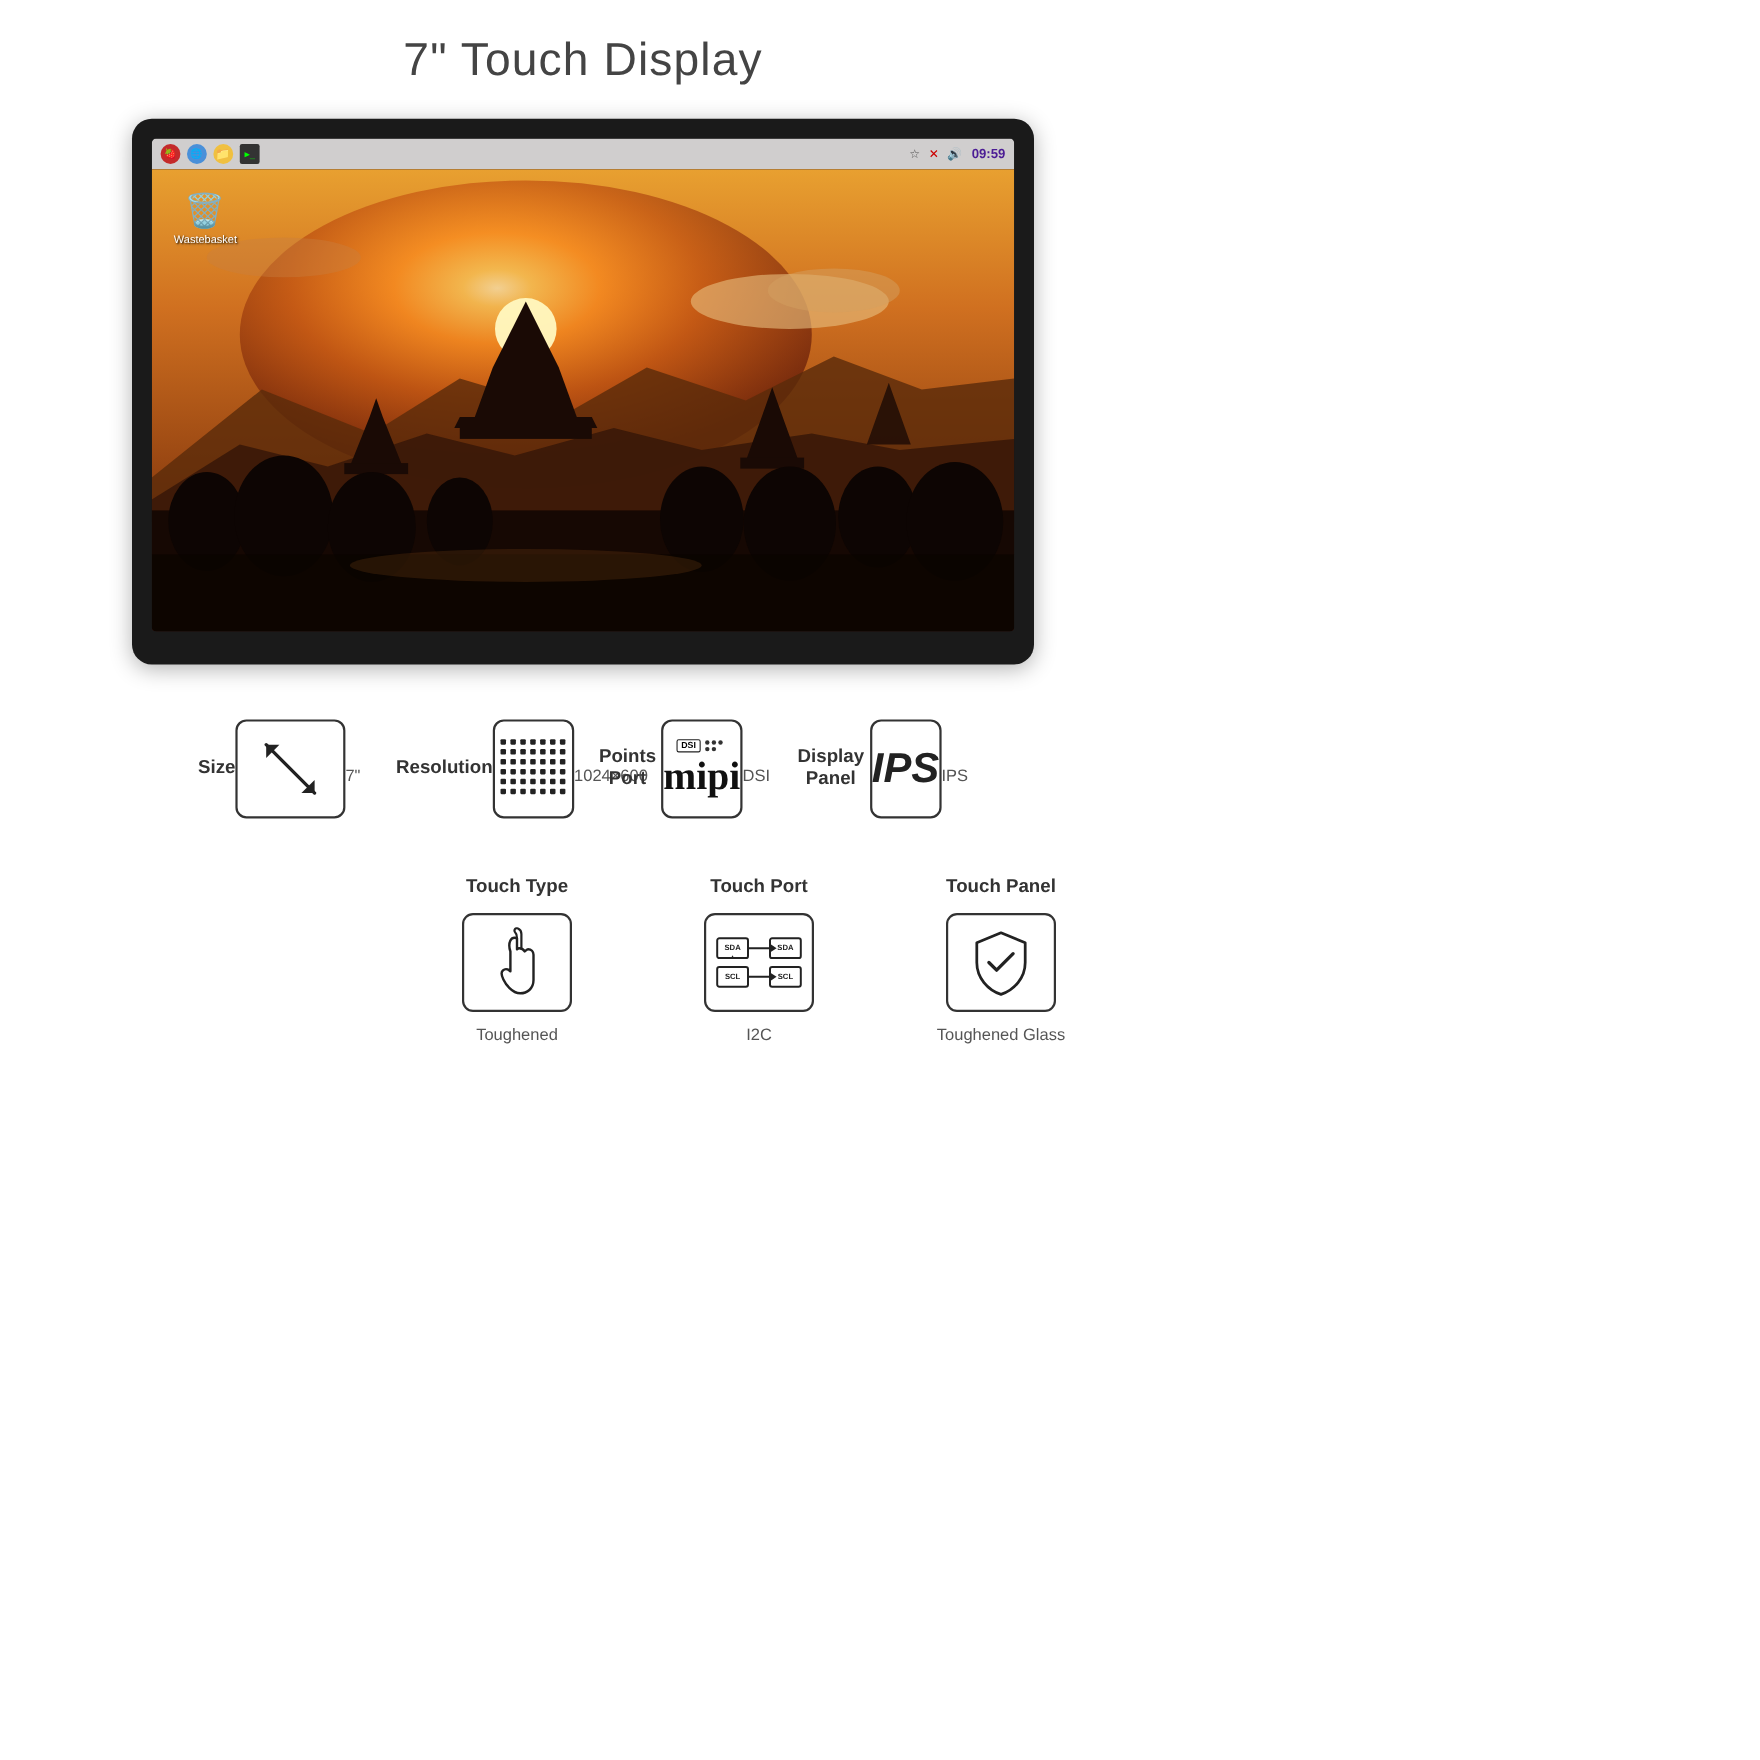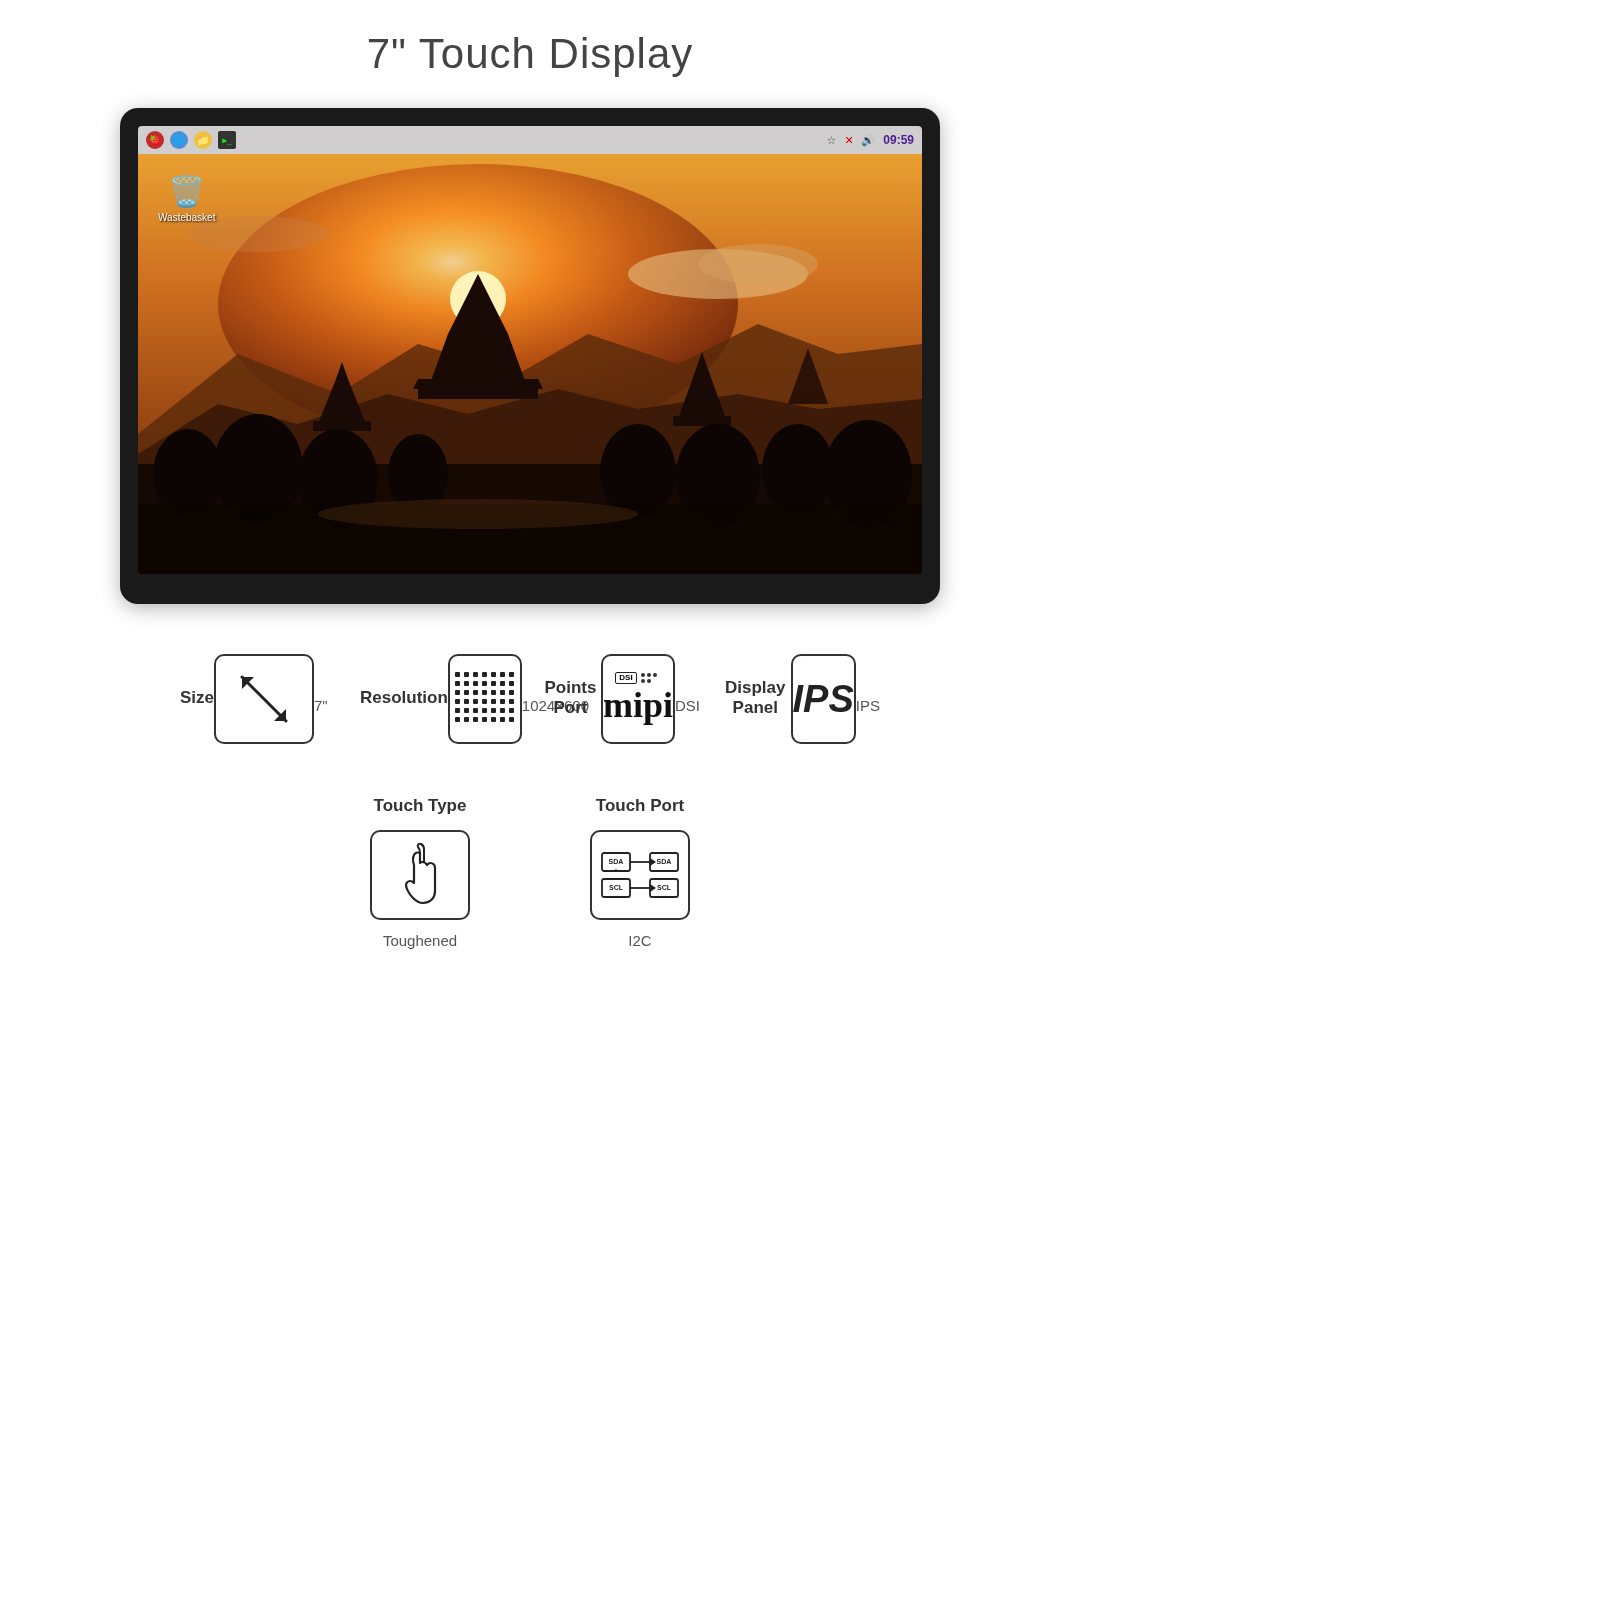--- a/index.html
+++ b/index.html
@@ -238,21 +238,21 @@
 
     .power-icon-wrap {
       display: flex;
       align-items: center;
       gap: 4px;
     }
 
     
     .touch-row {
       display: flex;
-      justify-content: center;
+      justify-content: flex-end;
       gap: 0;
       margin-top: 16px;
     }
 
     .touch-item {
       display: flex;
       flex-direction: column;
       align-items: center;
       width: 220px;
       padding: 0 10px;
@@ -489,16 +489,27 @@
 
           <rect x="50" y="8" width="28" height="18" rx="2" fill="none" stroke="#222" stroke-width="1.8"></rect>
           <text x="64" y="19" text-anchor="middle" font-size="7" font-weight="bold" fill="#222">SDA</text>
           <rect x="50" y="34" width="28" height="18" rx="2" fill="none" stroke="#222" stroke-width="1.8"></rect>
           <text x="64" y="45" text-anchor="middle" font-size="7" font-weight="bold" fill="#222">SCL</text>
         </svg>
       </div>
       <div class="spec-value">I2C</div>
     </div>
 
+    <div class="touch-item">
+      <div class="spec-label">Touch Panel</div>
+      <div class="spec-icon-box">
+
+        <svg width="60" height="65" viewBox="0 0 60 65">
+          <path d="M30 5 L52 14 L52 32 C52 46, 42 57, 30 61 C18 57, 8 46, 8 32 L8 14 Z" fill="none" stroke="#222" stroke-width="2.5" stroke-linejoin="round"></path>
+          <path d="M19 32 L26 39 L41 24" fill="none" stroke="#222" stroke-width="3" stroke-linecap="round" stroke-linejoin="round"></path>
+        </svg>
+      </div>
+      <div class="spec-value">Toughened Glass</div>
+    </div>
 
   </div>
 
 </div>
 
 </body></html>

